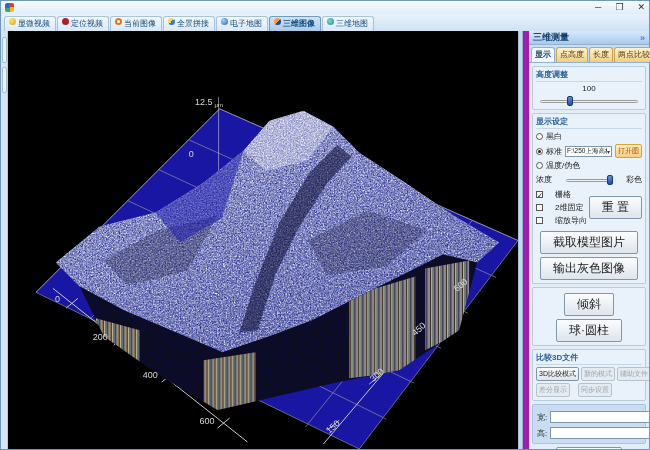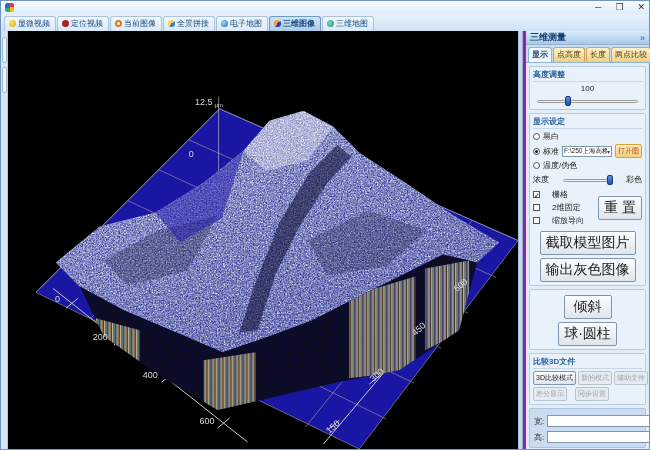--- a/index.html
+++ b/index.html
@@ -9,41 +9,41 @@
   
   .titlebar { height:13px; background:linear-gradient(#f7fbff,#dfecf9); display:flex; align-items:center; padding:0 4px; flex:0 0 auto; }
   .app-icon { width:9px; height:9px; border-radius:2px; background:conic-gradient(#e33 0 25%, #fb0 25% 50%, #3a7 50% 75%, #36c 75%); margin-right:4px; }
   .win-controls { margin-left:auto; display:flex; gap:14px; font-size:9px; color:#333; line-height:13px; }
   .win-controls span { cursor:default; }
 
   
   .bodyrow { flex:1; display:flex; min-height:0; }
   .leftcol { flex:1; display:flex; flex-direction:column; min-width:0; }
   .tabstrip { height:17px; background:linear-gradient(#e8f2fc,#cfe2f4); display:flex; align-items:flex-end; padding:1px 2px 0 3px; gap:1px; flex:0 0 auto; }
-  .mtab { display:flex; align-items:center; gap:2px; font-size:8px; color:#17497c; background:linear-gradient(#f2f8fe,#d9e9f8); border:1px solid #a8c4dd; border-bottom:none; border-radius:3px 3px 0 0; padding:1px 5px 2px 4px; white-space:nowrap; }
+  .mtab { display:flex; gap:2px; font-size:8px; color:#17497c; background:linear-gradient(#f2f8fe,#d9e9f8); border:1px solid #a8c4dd; border-bottom:none; border-radius:3px 3px 0 0; padding:1px 5px 2px 4px; white-space:nowrap; }
   .mtab.selected { background:linear-gradient(#cfe4f8,#a9cbe9); border-color:#6d9bc4; font-weight:bold; }
   .mtab .ticon { width:7px; height:7px; border-radius:50%; display:inline-block; }
   .ti-1 { background:radial-gradient(circle at 35% 35%, #ffe066, #e0a800); }
   .ti-2 { background:#a22; border-radius:1px; }
   .ti-3 { background:#fff; border:2px solid #e07818; }
   .ti-4 { background:linear-gradient(135deg,#ffd24d 50%, #2c7dd4 50%); border-radius:1px; }
   .ti-5 { background:radial-gradient(circle at 35% 35%, #9fd4ff, #1c64b8); }
   .ti-6 { background:linear-gradient(135deg,#ff9d2e 50%, #2040c0 50%); border-radius:1px; }
   .ti-7 { background:radial-gradient(circle at 40% 40%, #7fd8c8, #1e8e78); border-radius:1px; }
 
   
   .canvas-wrap { flex:1; display:flex; min-height:0; }
   .left-gutter { width:7px; background:#d6e4f3; border-right:1px solid #b3c9de; display:flex; flex-direction:column; align-items:center; padding-top:6px; gap:4px; }
   .dock-stub { width:5px; height:26px; background:#eef5fc; border:1px solid #9fbcd6; border-radius:2px; }
   .view3d { flex:1; background:#000; position:relative; min-width:0; }
   .view3d svg { position:absolute; inset:0; width:100%; height:100%; }
   .splitter { width:5px; background:#c7d9ec; border-left:1px solid #a7c0d9; border-right:1px solid #8fb0cf; }
 
   
-  .panel { width:126px; flex:0 0 126px; background:#3b82f6; border-left:3px solid #a21caf; display:flex; flex-direction:column; font-size:8px; color:#222; }
+  .panel { width:126px; flex:0 0 126px; background:#3b82f6; border-left:6px solid #a21caf; display:flex; flex-direction:column; font-size:8px; color:#222; }
   .panel-header { height:14px; background:linear-gradient(#d8eafc,#a9c9e8); border-bottom:1px solid #8fb3d4; display:flex; align-items:center; padding:0 4px; }
   .panel-title { font-size:9px; font-weight:bold; color:#123f6d; }
   .panel-collapse { margin-left:auto; color:#2a5f9e; font-size:9px; }
   .ptabs { display:flex; align-items:flex-end; padding:2px 18px 0 2px; gap:1px; background:#cbdcee; }
   .ptab { font-size:8px; padding:1px 3px 2px 3px; border:1px solid #caa25a; border-bottom:none; border-radius:3px 3px 0 0; background:linear-gradient(#fdf3d0,#f3cf7e); color:#4a3a10; white-space:nowrap; }
   .ptab.selected { background:#f4f9ff; border-color:#8fb3d4; color:#173f6e; font-weight:bold; }
   .panel-content { flex:1; background:#e3edf8; border-top:1px solid #8fb3d4; padding:3px 3px 2px 3px; display:flex; flex-direction:column; overflow:hidden; }
 
   .group { background:#e9f1fa; border:1px solid #b8cce0; border-radius:2px; padding:2px 3px 3px 3px; margin-bottom:3px; }
   .group-title { font-size:8px; font-weight:bold; color:#2a5f9e; border-bottom:1px solid #c5d6e8; padding-bottom:1px; margin-bottom:2px; }
@@ -65,21 +65,21 @@
   .sliderrow { display:flex; align-items:center; gap:14px; margin:3px 0 2px; }
   .sliderrow .slabel { flex:0 0 auto; }
   .sliderrow .slider { flex:1; margin:0; }
 
   .checkarea { display:flex; margin-top:2px; }
   .checkcol { flex:1; }
   .crow { display:flex; align-items:center; gap:12px; margin:2px 0; }
   .checkbox { width:7px; height:7px; border:1px solid #555; background:#fff; position:relative; flex:0 0 auto; font-size:7px; line-height:7px; text-align:center; color:#111; }
   .btncol { display:flex; align-items:center; }
 
-  .btn { background:linear-gradient(#fbfcfe,#dfe5ec); border:1px solid #7f96ad; border-radius:2px; font-size:14px; color:#1b1b1b; padding:2px 5px; white-space:nowrap; text-align:center; font-family:"Liberation Sans",sans-serif; }
+  .btn { background:linear-gradient(#fbfcfe,#dfe5ec); border:1px solid #7f96ad; border-radius:2px; font-size:12px; color:#1b1b1b; padding:2px 12px; white-space:nowrap; text-align:center; font-family:"Liberation Sans",sans-serif; }
   .btn.small { font-size:7px; padding:1px 2px; }
   .btn.disabled { background:#e6ebf1; border-color:#b7c2cf; color:#9aa4b0; }
   .btn-center { display:block; margin:3px auto 0; }
 
   .grouprow { display:flex; gap:2px; margin-top:2px; justify-content:space-between; }
 
   .fieldsbox { background:#c9dcf1; border:1px solid #aac4de; border-radius:2px; padding:6px 4px 4px; margin-top:auto; }
   .frow { display:flex; align-items:center; gap:3px; margin-bottom:4px; }
   .flabel { width:12px; text-align:right; }
   .finput { flex:1; height:12px; background:#fff; border:1px solid #7f96ad; }

